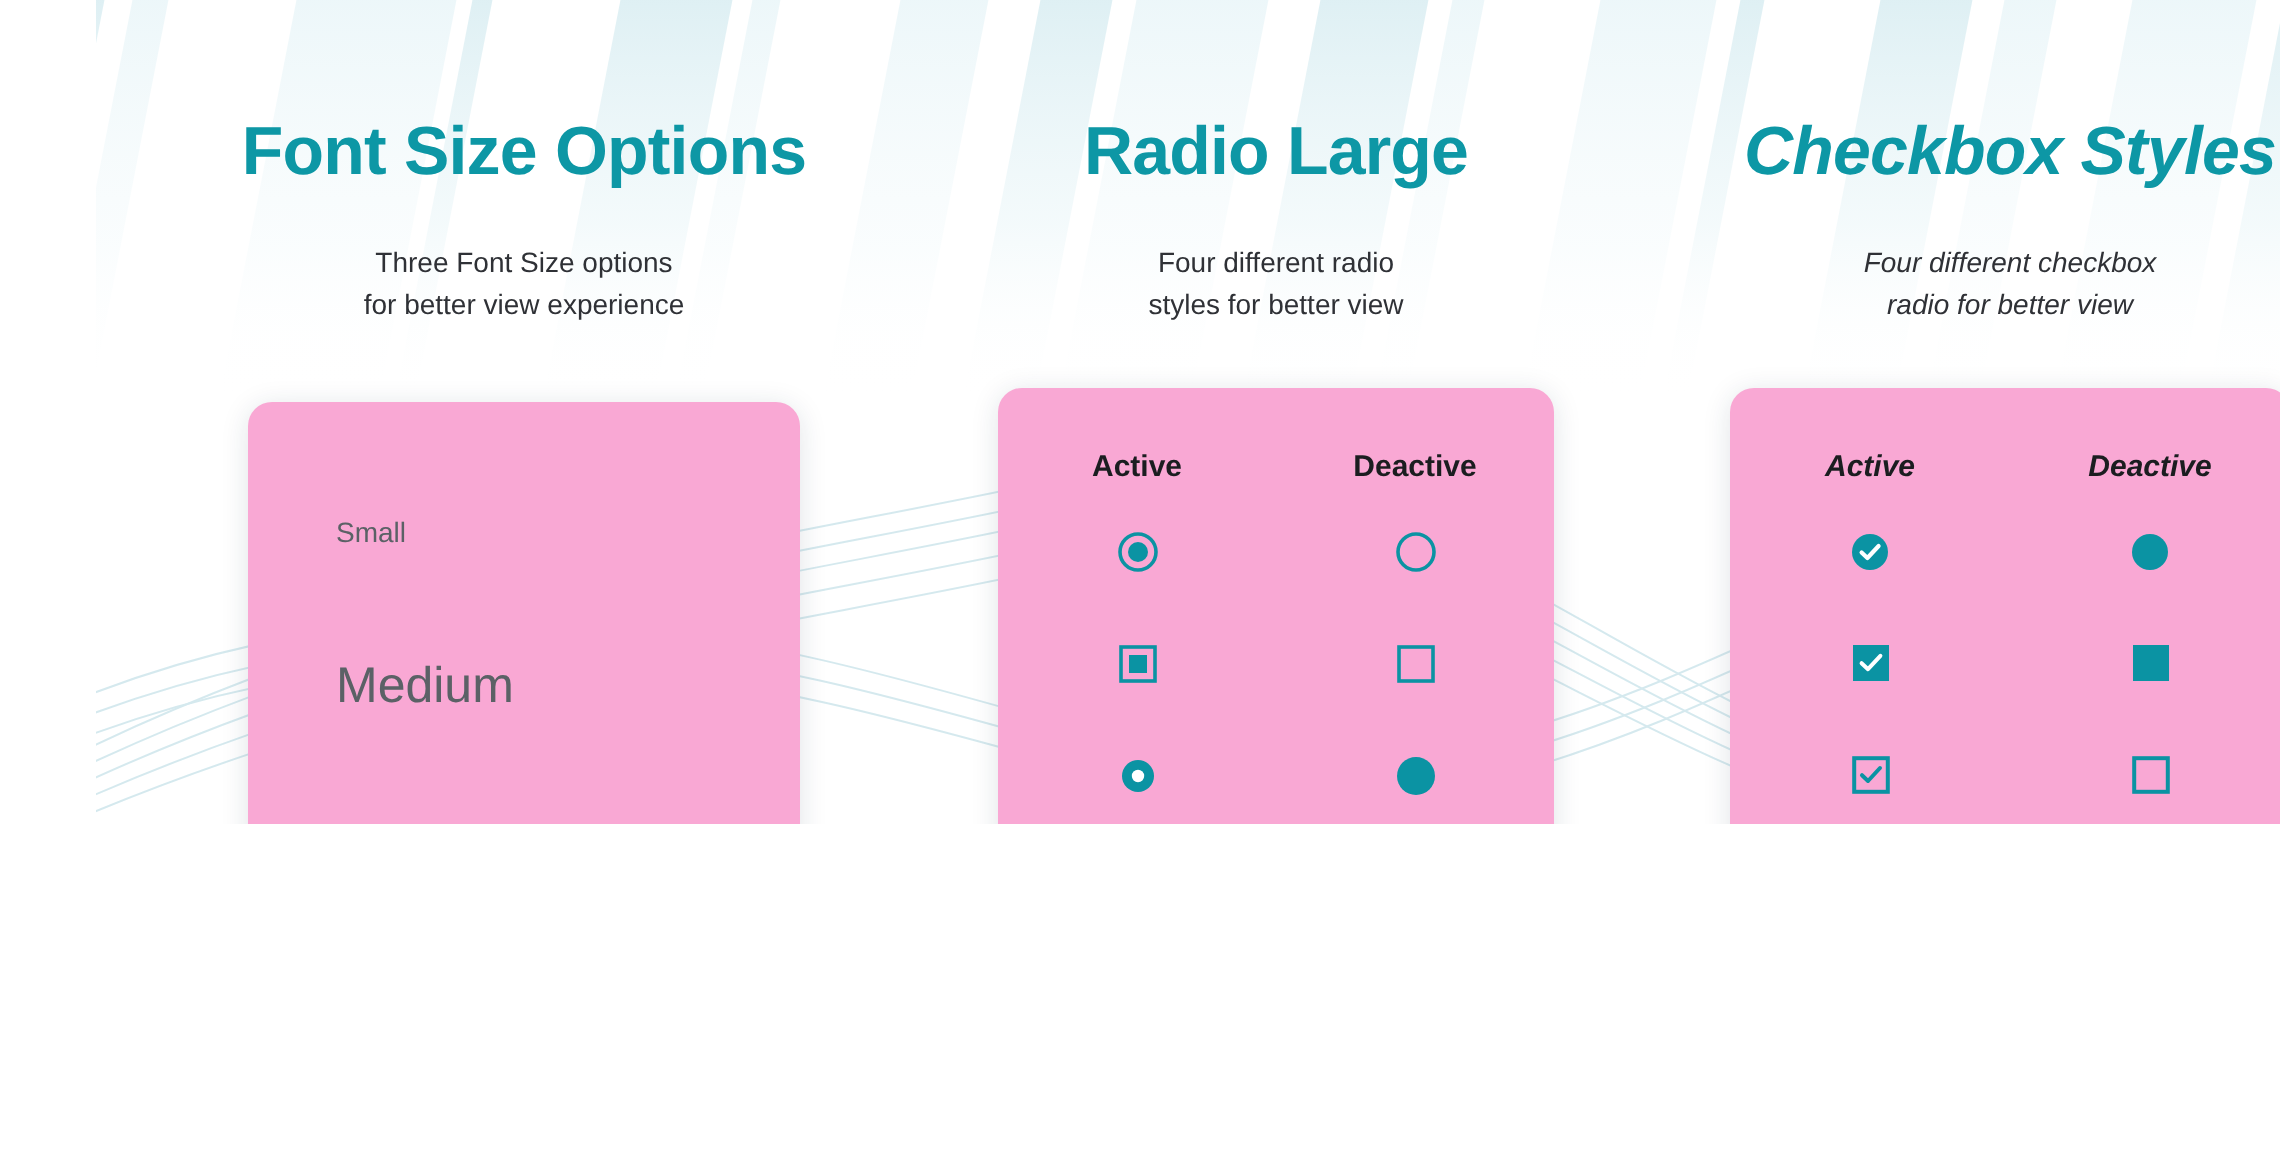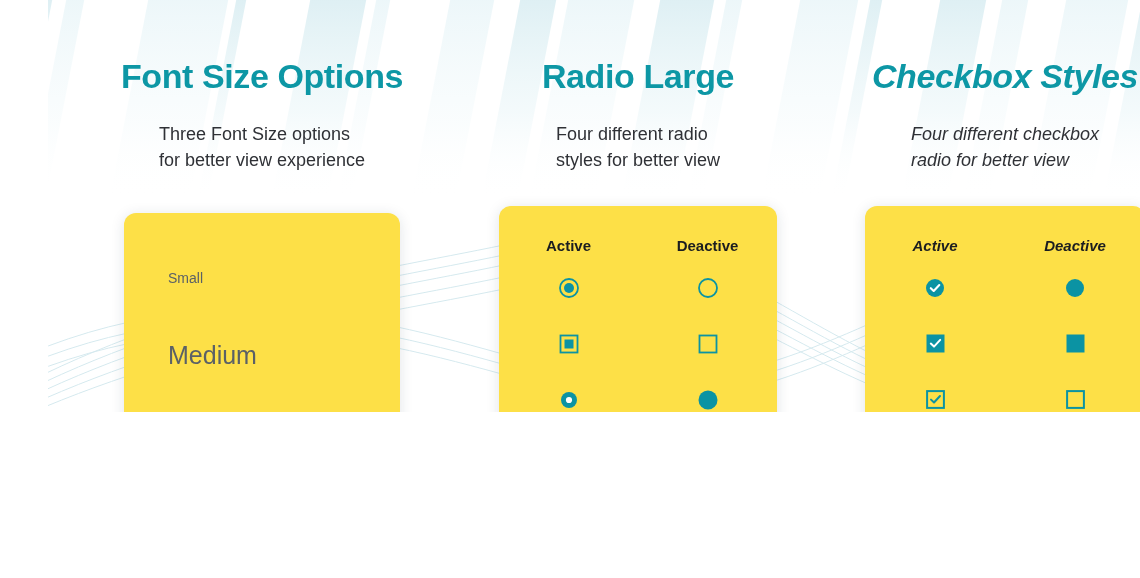--- a/index.html
+++ b/index.html
@@ -56,28 +56,29 @@
     font-size: 34px;
     font-weight: bold;
     letter-spacing: -0.4px;
     line-height: 1.1;
     text-align: center;
     white-space: nowrap;
   }
   .subtitle {
     margin-top: 26px;
     color: #2f3136;
-    font-size: 18px;
+    font-size: 14px;
     line-height: 1.45;
+    text-align: center;
     white-space: pre-line;
   }
 
   
   .card {
-    background: #fde047;
+    background: #f9a8d4;
     border-radius: 12px;
     box-shadow: 0 2px 14px rgba(20,50,70,0.13);
     position: relative;
   }
   .card-fonts {
     margin-top: 39px;
     width: 276px;
     height: 296px;
     padding: 44px 0 0 44px;
   }

